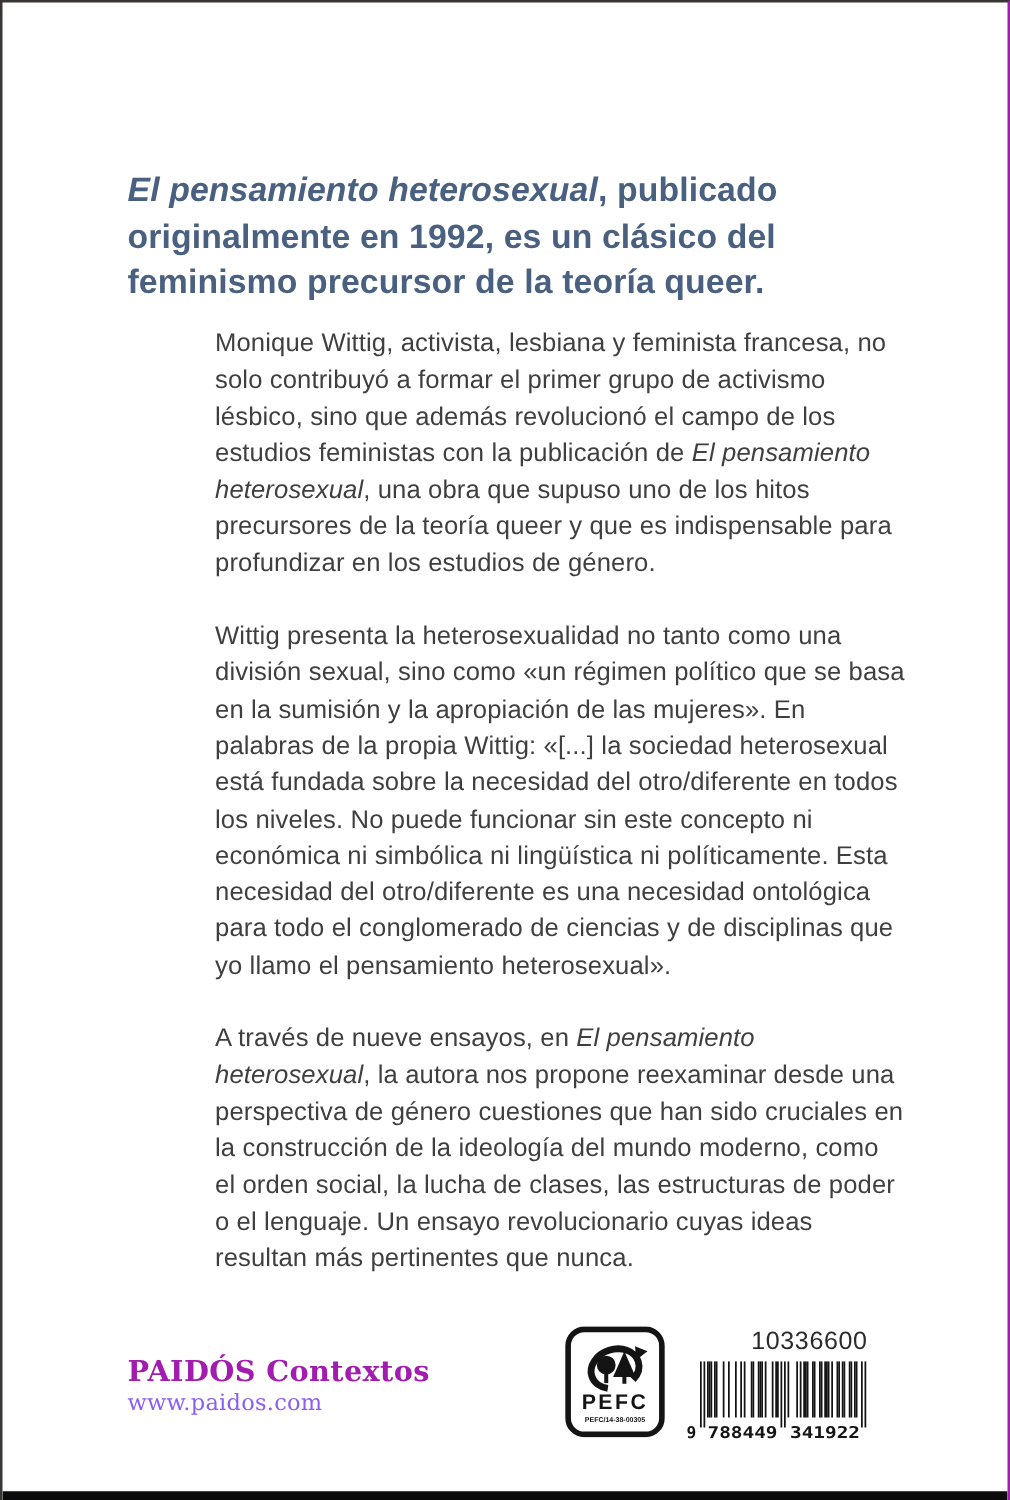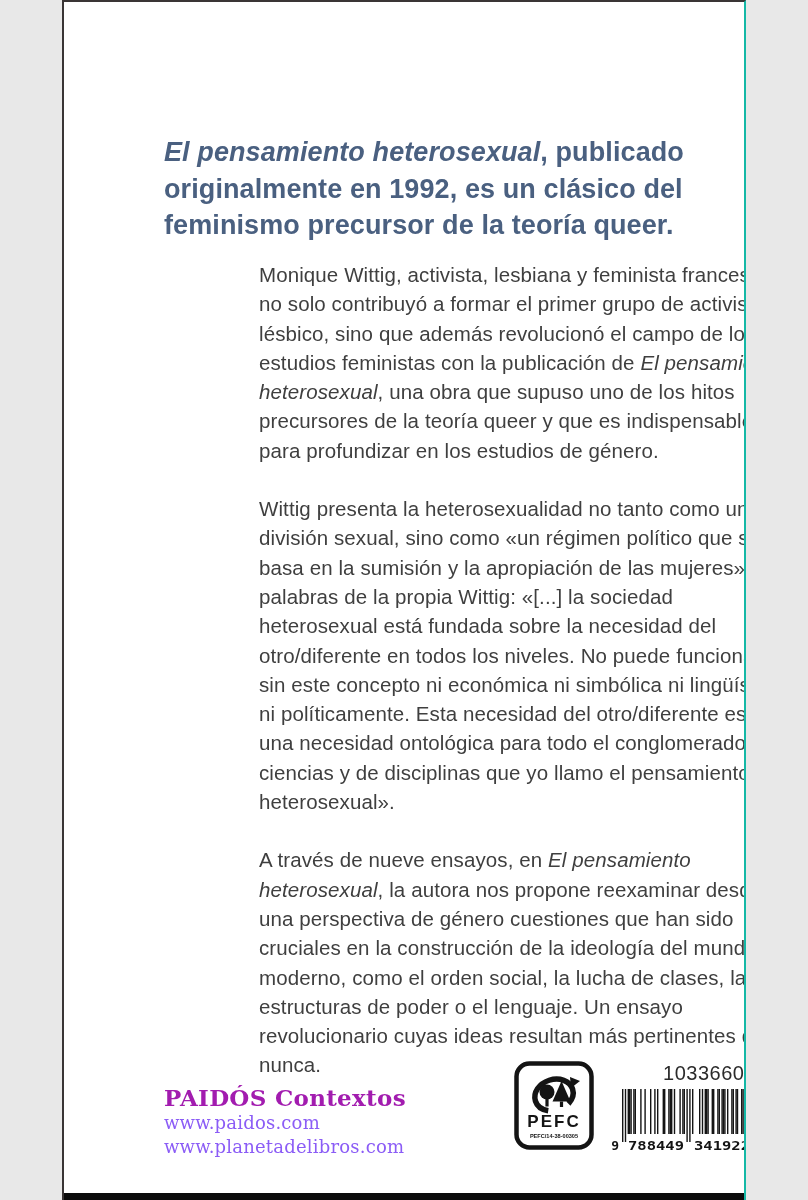--- a/index.html
+++ b/index.html
@@ -1,25 +1,25 @@
 <!DOCTYPE html>
 <html><head>
 <meta charset="utf-8">
 <style>
   * { margin: 0; padding: 0; box-sizing: border-box; }
   html, body { background: #e8e8e8; }
   .page {
     position: relative;
-    width: 684px;
+    width: 808px;
     height: 1200px;
     margin: 0 auto;
     background: #ffffff;
     border-left: 2px solid #3a3535;
     border-top: 2px solid #3a3535;
-    border-right: 2px solid #14b8a6;
+    border-right: 2px solid #a21caf;
     overflow: hidden;
     font-family: "Liberation Sans", sans-serif;
   }
   .bottom-bar {
     position: absolute;
     left: 0; right: 0; bottom: 0;
     height: 7px;
     background: #0b0b0b;
   }
   .headline {
@@ -37,21 +37,21 @@
     position: absolute;
     left: 170px;
     top: 258px;
     width: 552px;
     font-size: 20.5px;
     line-height: 29.3px;
     color: #3f3f3f;
     font-weight: 400;
     letter-spacing: 0.1px;
   }
-  .bodycopy p { margin-bottom: 29px; margin-left: 25px; }
+  .bodycopy p { margin-bottom: 29px; }
   .it { font-style: italic; }
   .imprint {
     position: absolute;
     left: 100px;
     top: 1082px;
     font-family: "DejaVu Serif", serif;
     font-weight: 700;
     font-size: 23px;
     color: #a21caf;
     letter-spacing: 0.3px;
@@ -95,21 +95,20 @@
   <div class="headline"><span class="it">El pensamiento heterosexual</span><span>, publicado originalmente en 1992, es un clásico del feminismo precursor de la teoría queer.</span></div>
 
   <div class="bodycopy">
     <p><span>Monique Wittig, activista, lesbiana y feminista francesa, no solo contribuyó a formar el primer grupo de activismo lésbico, sino que además revolucionó el campo de los estudios feministas con la publicación de </span><span class="it">El pensamiento heterosexual</span><span>, una obra que supuso uno de los hitos precursores de la teoría queer y que es indispensable para profundizar en los estudios de género.</span></p>
     <p><span>Wittig presenta la heterosexualidad no tanto como una división sexual, sino como «un régimen político que se basa en la sumisión y la apropiación de las mujeres». En palabras de la propia Wittig: «[...] la sociedad heterosexual está fundada sobre la necesidad del otro/diferente en todos los niveles. No puede funcionar sin este concepto ni económica ni simbólica ni lingüística ni políticamente. Esta necesidad del otro/diferente es una necesidad ontológica para todo el conglomerado de ciencias y de disciplinas que yo llamo el pensamiento heterosexual».</span></p>
     <p><span>A través de nueve ensayos, en </span><span class="it">El pensamiento heterosexual</span><span>, la autora nos propone reexaminar desde una perspectiva de género cuestiones que han sido cruciales en la construcción de la ideología del mundo moderno, como el orden social, la lucha de clases, las estructuras de poder o el lenguaje. Un ensayo revolucionario cuyas ideas resultan más pertinentes que nunca.</span></p>
   </div>
 
   <div class="imprint">PAIDÓS Contextos</div>
   <div class="url url-1">www.paidos.com</div>
-  <div class="url url-2">www.planetadelibros.com</div>
 
   <div class="pefc-badge">
     <svg width="80" height="89" viewBox="0 0 80 89">
       <rect x="2.5" y="2.5" width="75" height="84" rx="13" fill="#ffffff" stroke="#141414" stroke-width="4.5"></rect>
 
       <g transform="rotate(-18 40 34)">
         <ellipse cx="40" cy="34" rx="19.5" ry="15.5" fill="none" stroke="#141414" stroke-width="5.5" stroke-dasharray="88 22" stroke-dashoffset="-38"></ellipse>
       </g>
 
       <polygon points="56,16 66,20 57,27" fill="#141414"></polygon>

